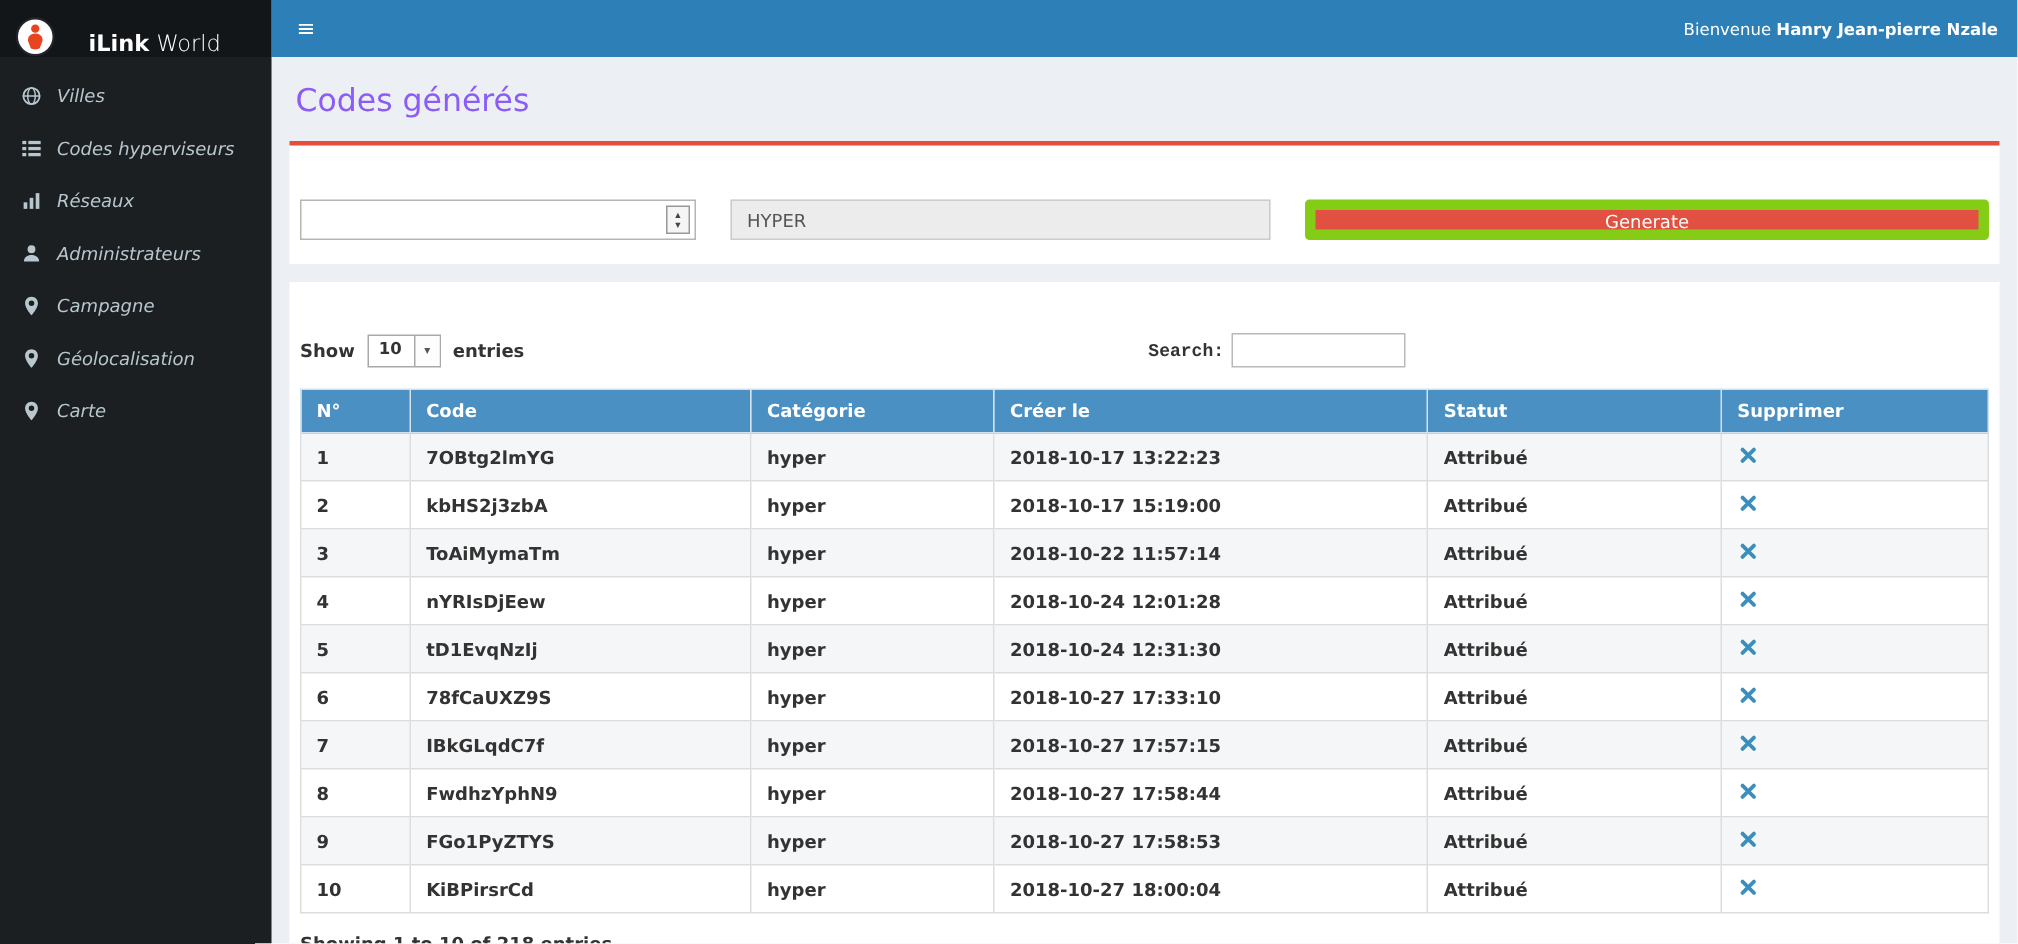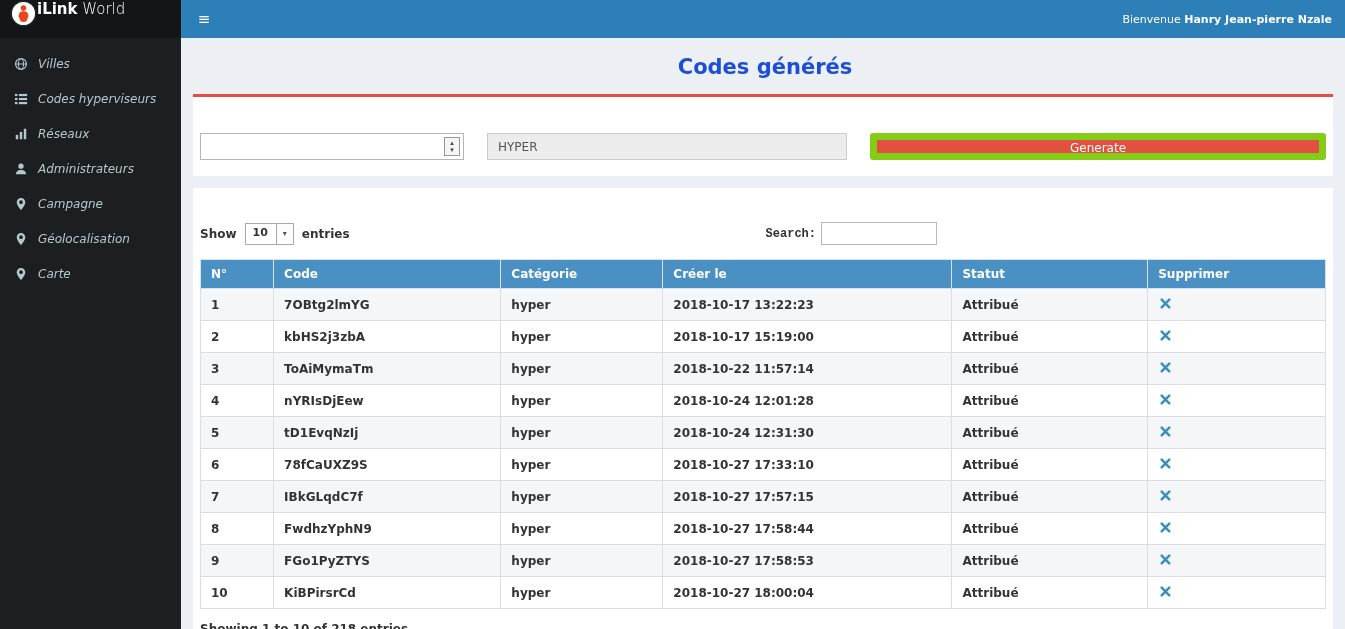--- a/index.html
+++ b/index.html
@@ -6,39 +6,39 @@
   html,body { margin:0; padding:0; }
   body {
     width:1345px; height:629px; overflow:hidden;
     font-family:"DejaVu Sans","Liberation Sans",sans-serif;
     background:#ecf0f5; font-size:12px; color:#333;
   }
   .app { display:flex; height:100%; }
 
   
   .sidebar { width:181px; flex-shrink:0; background:#1b1f22; display:flex; flex-direction:column; }
-  .brand { height:38px; background:#121619; display:flex; align-items:flex-start; gap:0; padding:0 10px; }
+  .brand { height:38px; background:#121619; display:flex; align-items:flex-end; gap:22px; padding:0 10px; }
   .brand-logo svg { display:block; }
   .brand-title { color:#fff; font-size:15px; white-space:nowrap; }
   .brand-title .bold { font-weight:700; }
   .brand-title .light { font-weight:300; }
   .side-nav { padding-top:8px; }
   .side-item { display:flex; align-items:center; gap:10px; height:35px; padding:0 13px; color:#b8c7ce; font-size:12px; cursor:pointer;font-style:italic; }
   .side-item .icon { width:15px; height:15px; display:inline-flex; align-items:center; justify-content:center; color:#b8c7ce; }
   .side-item .icon svg { width:14px; height:14px; }
 
   
   .main { flex:1; display:flex; flex-direction:column; min-width:0; }
   .topbar { height:38px; background:#2d7fb8; display:flex; align-items:center; color:#fff; flex-shrink:0; }
   .hamburger { width:46px; height:100%; display:flex; align-items:center; justify-content:center; font-size:15px; cursor:pointer; }
   .welcome { margin-left:auto; padding-right:13px; font-size:11px; }
   .welcome b { font-weight:700; }
 
   .content { flex:1; padding:0 12px; overflow:hidden; }
-  .page-title { font-size:21px; font-weight:700; color:#1d4ed8; margin:17px 0 15px 4px;text-align:center; }
+  .page-title { font-size:21px; font-weight:400; color:#8b5cf6; margin:17px 0 15px 4px; }
 
   .panel { background:#fff; }
   .form-panel { border-top:3px solid #e74c3c; padding:36px 7px 16px 7px; margin-bottom:12px; }
   .form-row { display:flex; gap:23px; }
 
   .num-wrap { width:264px; position:relative; flex-shrink:0; }
   .num-input { width:100%; height:27px; border:1px solid #b5b5b5; padding:0 26px 0 8px; font-size:12px; font-family:inherit; background:#fff; }
   .spinner { position:absolute; right:4px; top:4px; width:16px; height:19px; border:1px solid #999; background:#f5f5f5;
              display:flex; flex-direction:column; align-items:center; justify-content:center; line-height:7px; font-size:7px; color:#444; cursor:pointer; }
   .cat-input { width:360px; height:27px; border:1px solid #ccc; background:#ececec; color:#555; font-size:12px; padding:0 10px; font-family:inherit; flex-shrink:0; }

